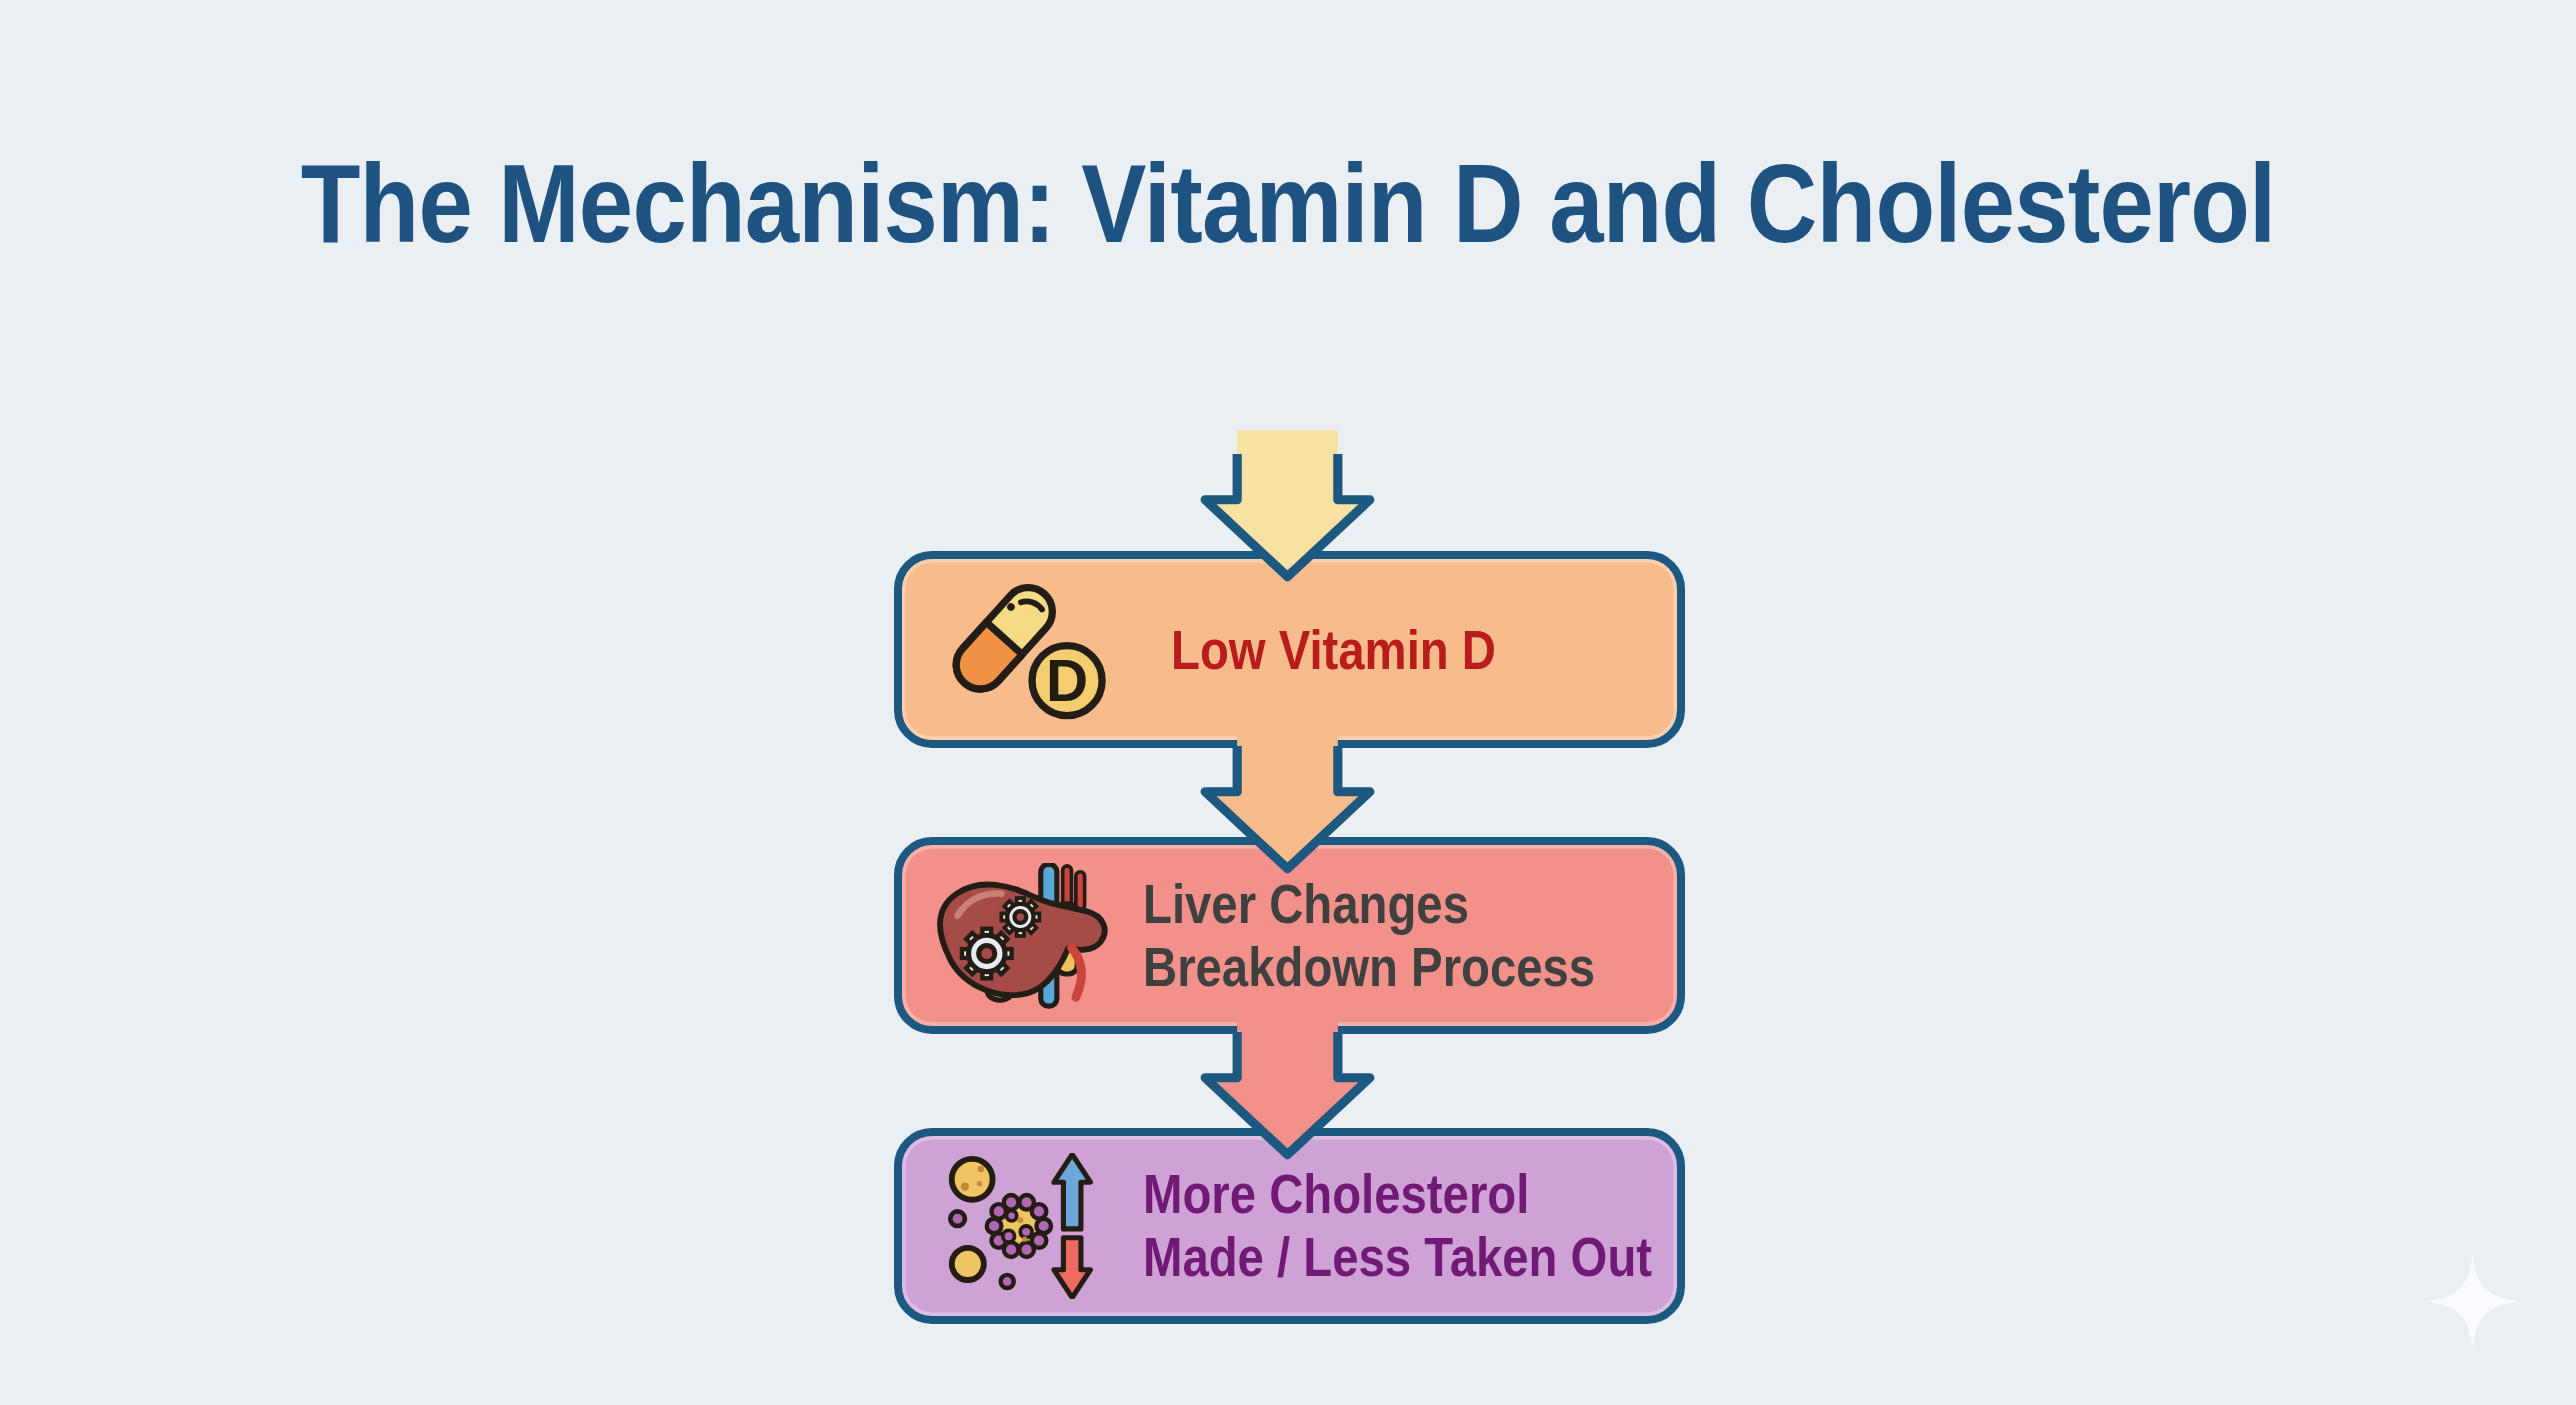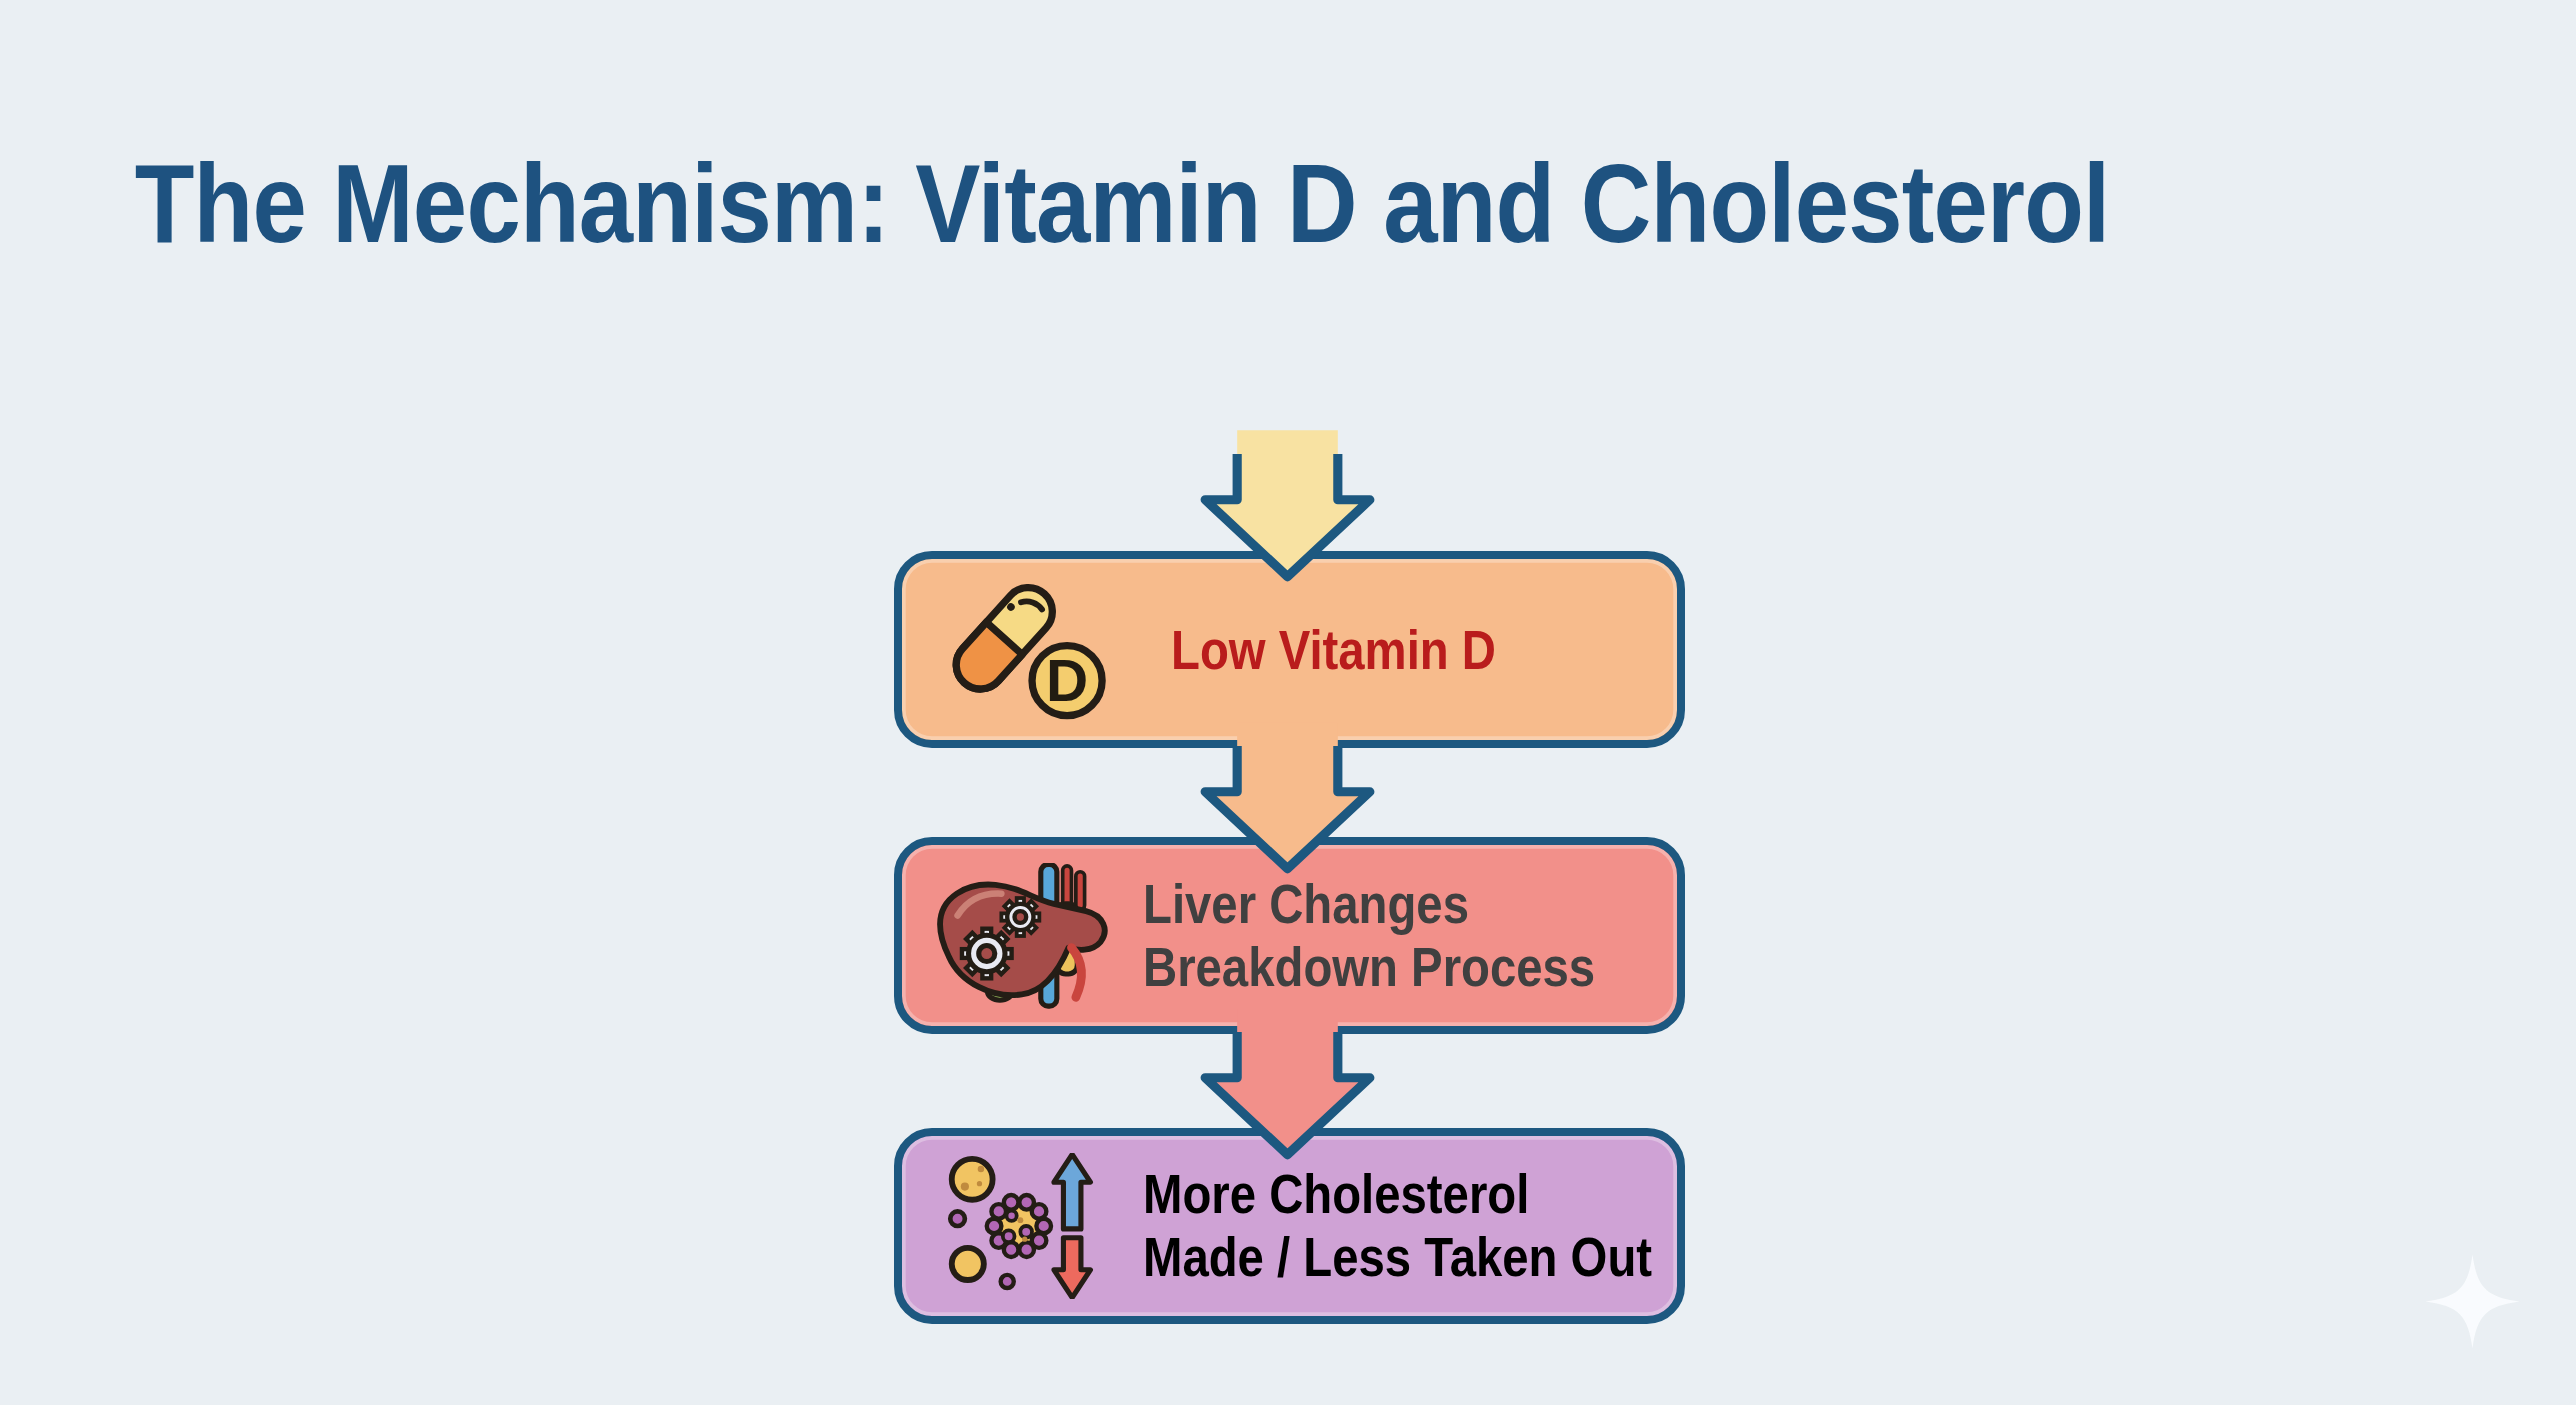--- a/index.html
+++ b/index.html
@@ -1,21 +1,21 @@
 <!DOCTYPE html>
 <html style="font-size:14.6px"><head>
 <meta charset="utf-8">
 <style>
   html,body{margin:0;padding:0;}
   .canvas{
     position:relative; width:2576px; height:1405px; overflow:hidden;
     font-family:"Liberation Sans","DejaVu Sans",sans-serif;
   }
   .title{
-    position:absolute; left:0; right:0; top:66px; text-align:left;
+    position:absolute; left:0; right:0; top:66px; text-align:center;
     font-size:111px; font-weight:700; letter-spacing:-0.9px; white-space:nowrap;
   }
   .title .squeeze{display:inline-block; transform:scaleX(.88); transform-origin:50% 50%;}
   .flow-box{
     position:absolute; left:894px; width:791px; height:197px;
     border:8.2px solid #1d5880; border-radius:38px; box-sizing:border-box;
     box-shadow:inset 0 0 0 3.7px rgba(255,255,255,.30);
     z-index:1;
   }
   .box-1{top:259px;} .box-2{top:551px;} .box-3{top:837px;} .box-4{top:1128px;height:196px;}
@@ -144,21 +144,21 @@
           <circle cx="55" cy="57" r="4"></circle>
             <circle cx="67" cy="54" r="4"></circle>
             <circle cx="57" cy="43" r="3.5"></circle>
         </g>
         <circle cx="63" cy="46" r="2" fill="#c08b3e"></circle>
         <circle cx="66" cy="59" r="1.8" fill="#c08b3e"></circle>
         <polygon class="ink" stroke-width="3.5" fill="#6ca7da" points="98.5,1 111,20 104.5,20 104.5,52 92.5,52 92.5,20 86,20"></polygon>
         <polygon class="ink" stroke-width="3.5" fill="#ed6a5e" points="98.5,99 111,80 104.5,80 104.5,58 92.5,58 92.5,80 86,80"></polygon>
       </svg>
     </div>
-    <div class="label" style="color: #000000;">
+    <div class="label" style="color: #701a75;">
       <span class="line">More Cholesterol</span>
       <span class="line">Made / Less Taken Out</span>
     </div>
   </div>
 
   <svg class="watermark" viewBox="0 0 110 110">
     <path d="M55,4 C60,40 70,50 106,55 C70,60 60,70 55,106 C50,70 40,60 4,55 C40,50 50,40 55,4 Z" style="fill: rgb(251, 253, 255);"></path>
   </svg>
 
 </div>

